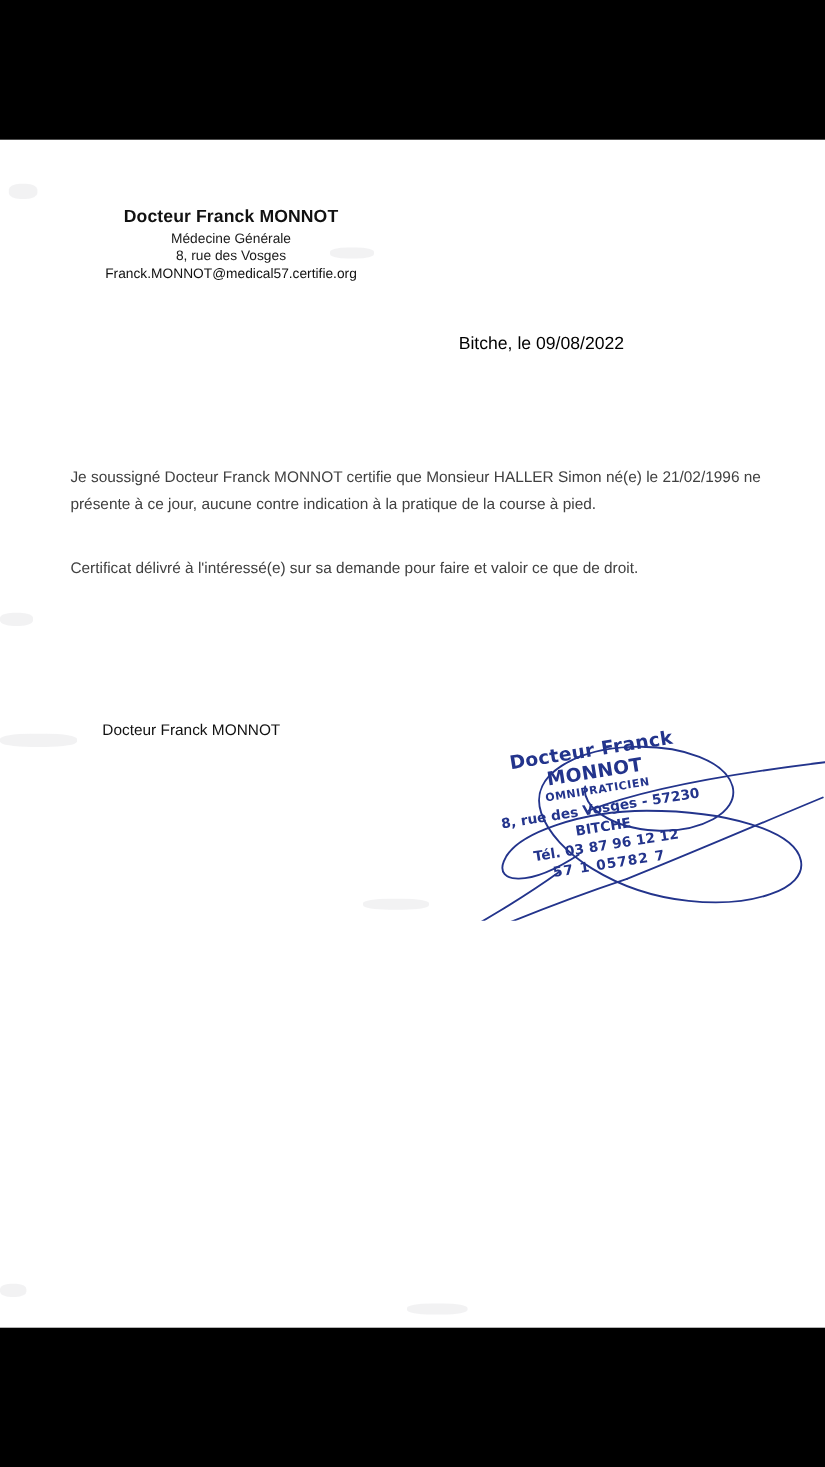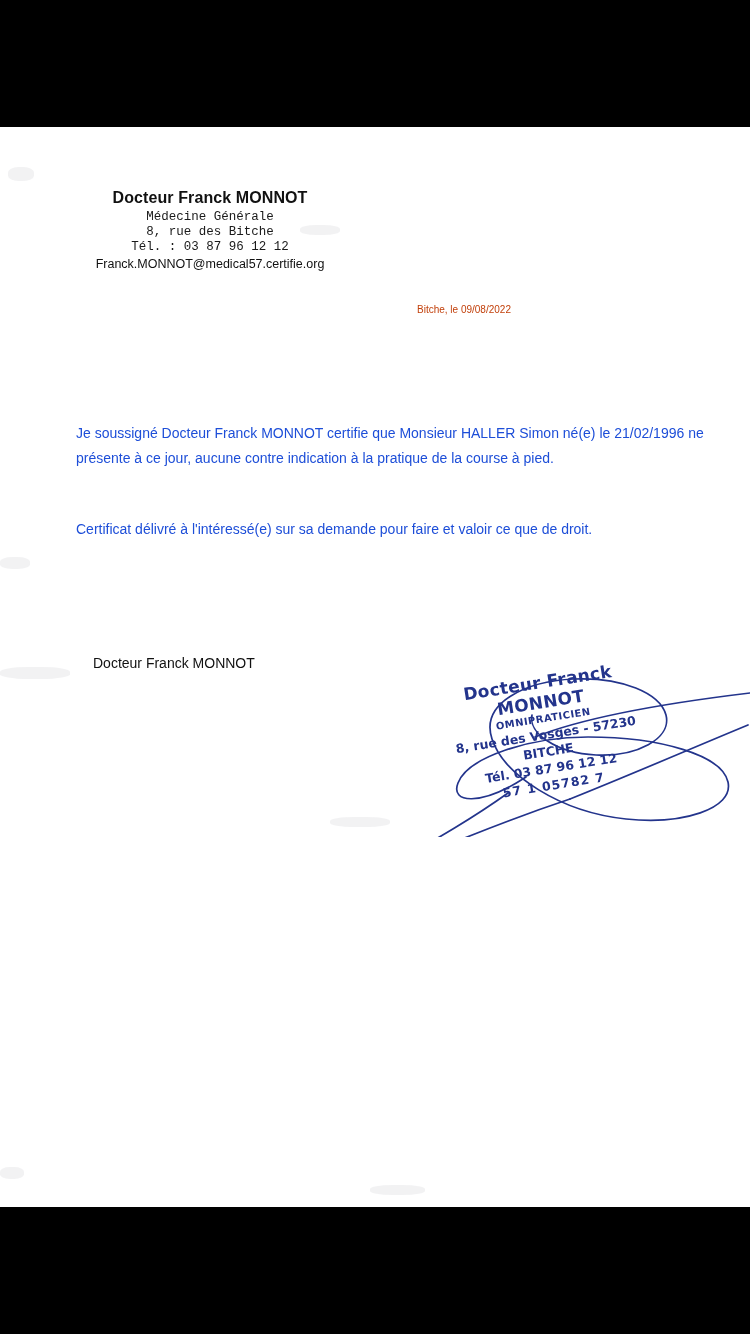--- a/index.html
+++ b/index.html
@@ -39,45 +39,44 @@
   .letterhead .doctor-name {
     font-size: 16px;
     font-weight: bold;
     letter-spacing: 0.1px;
     margin-bottom: 3px;
   }
   .letterhead .line {
     font-size: 12.5px;
     line-height: 15px;
     color: #1a1a1a;
-    font-family: Liberation Mono, monospace;
   }
   .letterhead .email {
     font-size: 12.5px;
     line-height: 16px;
     margin-top: 1px;
   }
   .place-date {
     position: absolute;
     left: 417px;
     top: 177px;
-    font-size: 10px;
-    color: #c2410c;
+    font-size: 16px;
+    color: #000000;
   }
   .body-text {
     position: absolute;
-    left: 76px;
+    left: 64px;
     top: 294px;
     width: 665px;
     font-size: 14px;
     line-height: 25px;
-    color: #1d4ed8;
+    color: #404040;
   }
   .body-text .para2 {
-    margin-top: 46px;
+    margin-top: 33px;
   }
   .signature-name {
     position: absolute;
     left: 93px;
     top: 528px;
     font-size: 14px;
     color: #111111;
   }
   .signature-area {
     position: absolute;
@@ -152,22 +151,21 @@
     <div class="noise" style="left:300px; top:98px; width:40px; height:10px;"></div>
     <div class="noise" style="left:0px; top:430px; width:30px; height:12px;"></div>
     <div class="noise" style="left:0px; top:540px; width:70px; height:12px;"></div>
     <div class="noise" style="left:330px; top:690px; width:60px; height:10px;"></div>
     <div class="noise" style="left:0px; top:1040px; width:24px; height:12px;"></div>
     <div class="noise" style="left:370px; top:1058px; width:55px; height:10px;"></div>
 
     <div class="letterhead">
       <div class="doctor-name">Docteur Franck MONNOT</div>
       <div class="line">Médecine Générale</div>
-      <div class="line">8, rue des Bitche</div>
-      <div class="line">Tél. : 03 87 96 12 12</div>
+      <div class="line">8, rue des Vosges</div>
       <div class="email">Franck.MONNOT@medical57.certifie.org</div>
     </div>
 
     <div class="place-date">Bitche, le 09/08/2022</div>
 
     <div class="body-text">
       <div class="para1">Je soussigné Docteur Franck MONNOT certifie que Monsieur  HALLER Simon né(e) le 21/02/1996  ne présente à ce jour, aucune contre indication à la pratique de la course à pied.</div>
       <div class="para2">Certificat délivré à l'intéressé(e) sur sa demande pour faire et valoir ce que de droit.</div>
     </div>
 

